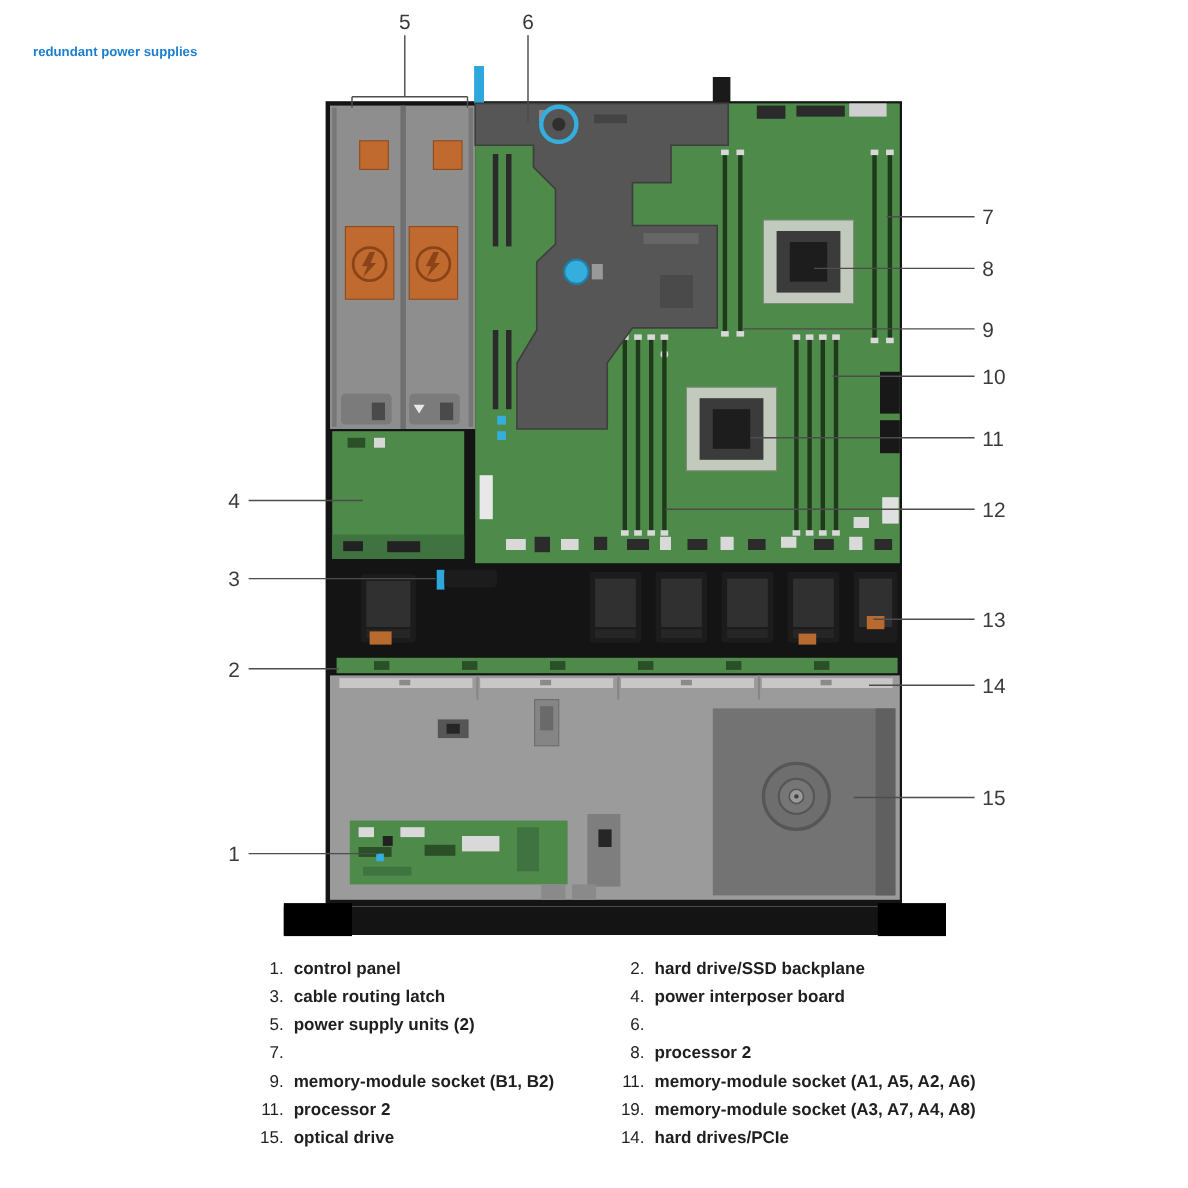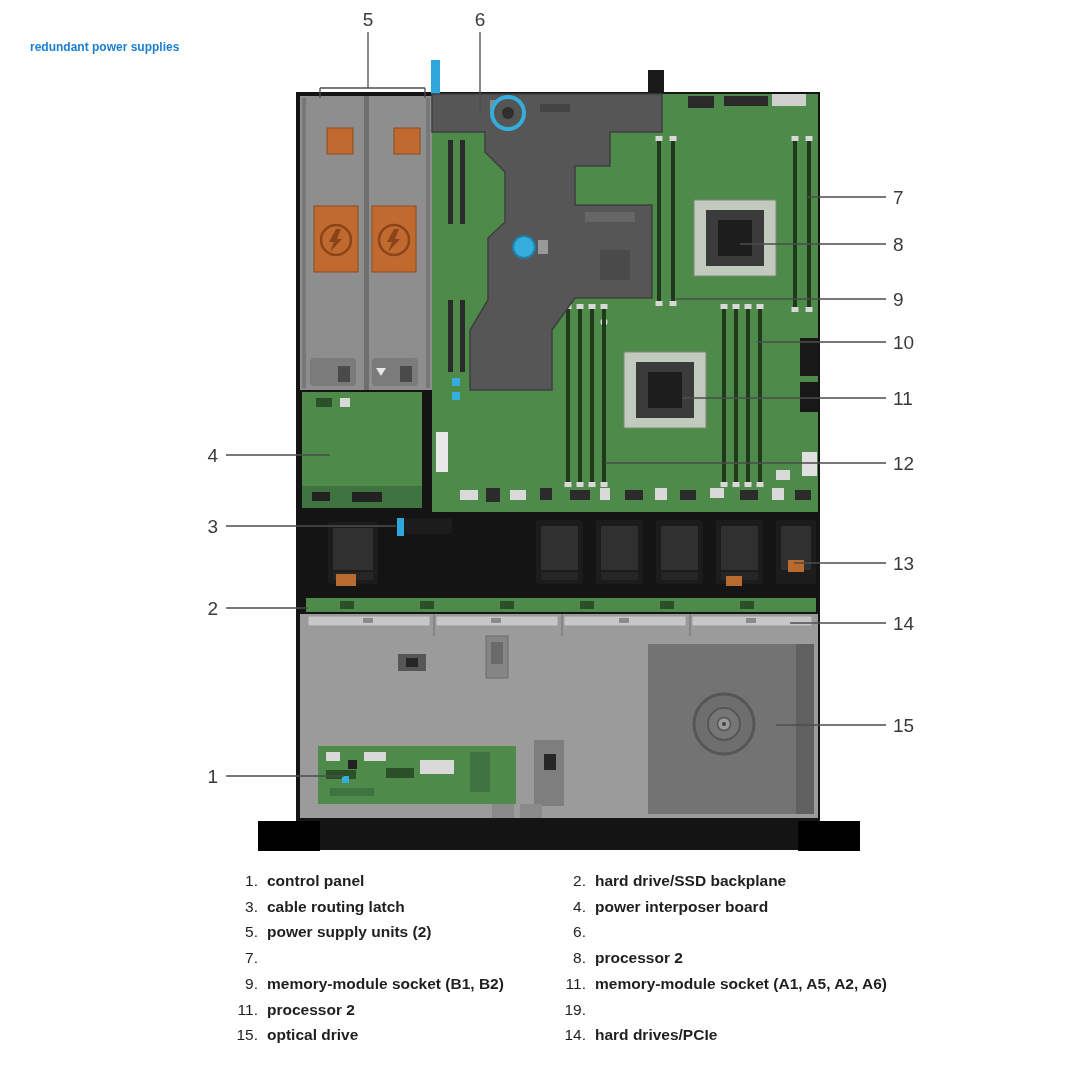--- a/index.html
+++ b/index.html
@@ -372,20 +372,21 @@
       <div class="legend-row">
         <span class="lnum">8.</span>
         <span class="llabel">processor 2</span>
       </div>
       <div class="legend-row">
         <span class="lnum">11.</span>
         <span class="llabel">memory-module socket (A1, A5, A2, A6)</span>
       </div>
       <div class="legend-row">
         <span class="lnum">19.</span>
+        <span class="llabel">memory-module socket (A3, A7, A4, A8)</span>
       </div>
       <div class="legend-row">
         <span class="lnum">14.</span>
         <span class="llabel">hard drives/PCIe</span>
       </div>
     </div>
   </div>
 
 </div>
 

